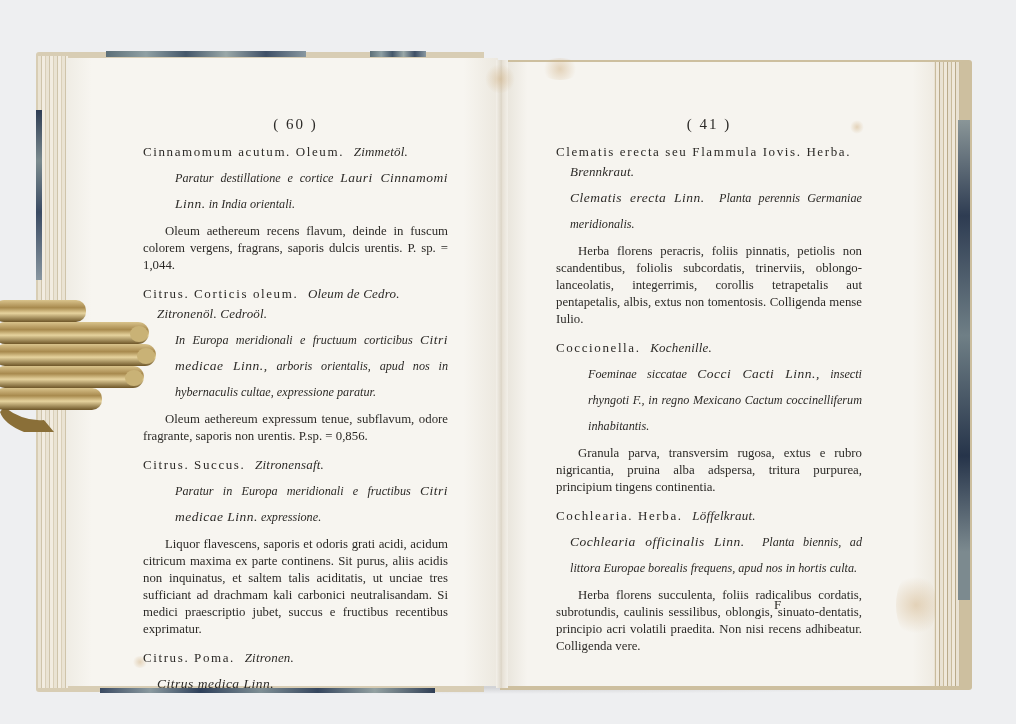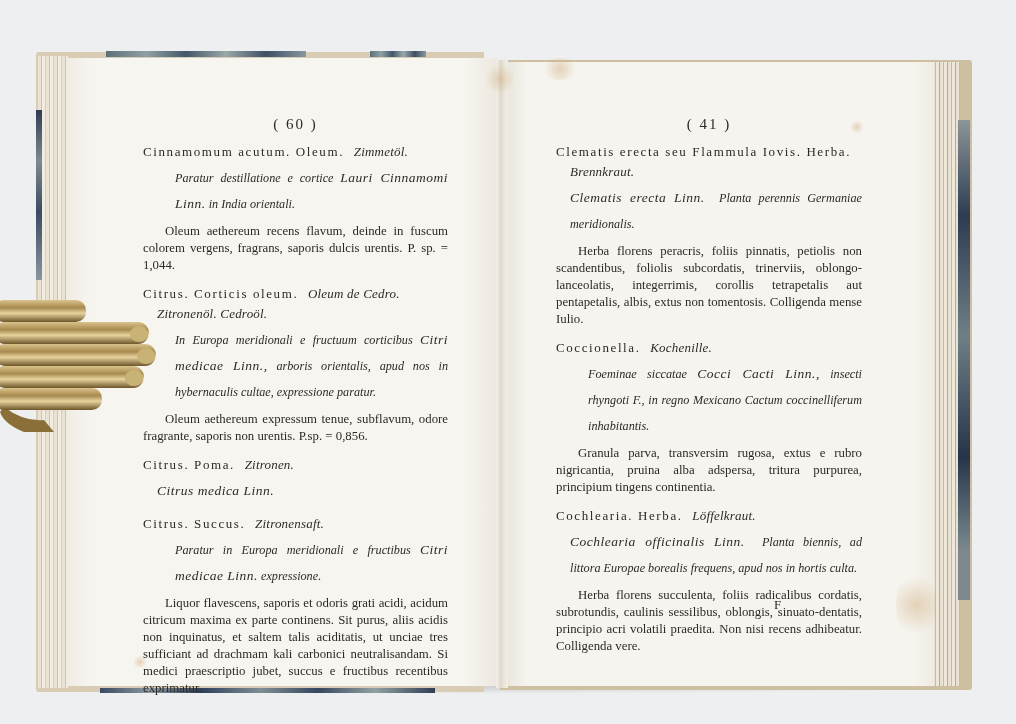--- a/index.html
+++ b/index.html
@@ -137,39 +137,39 @@
     <div class="src indent-deep">
       <span>In Europa meridionali e fructuum corticibus</span>
       <b>Citri medicae Linn.,</b>
       <span>arboris orientalis, apud nos in hybernaculis cultae, expressione paratur.</span>
     </div>
     <div class="desc nogap">Oleum aethereum expressum tenue, subflavum, odore fragrante, saporis non urentis. P.sp. = 0,856.</div>
   </div>
 
   <div class="entry">
     <div class="head">
-      <span>Citrus. Poma.</span>&nbsp;
-      <i>Zitronen.</i>
-    </div>
-    <div class="src indent-shallow" style="margin-bottom:10px;">
-      <b>Citrus medica Linn.</b>
-    </div>
-  </div>
-
-  <div class="entry">
-    <div class="head">
       <span>Citrus. Succus.</span>&nbsp;
       <i>Zitronensaft.</i>
     </div>
     <div class="src indent-deep">
       <span>Paratur in Europa meridionali e fructibus</span>
       <b>Citri medicae Linn.</b>
       <span>expressione.</span>
     </div>
     <div class="desc">Liquor flavescens, saporis et odoris grati acidi, acidum citricum maxima ex parte continens.  Sit purus, aliis acidis non inquinatus, et saltem talis aciditatis, ut unciae tres sufficiant ad drachmam kali carbonici neutralisandam.  Si medici praescriptio jubet, succus e fructibus recentibus exprimatur.</div>
+  </div>
+
+  <div class="entry">
+    <div class="head">
+      <span>Citrus. Poma.</span>&nbsp;
+      <i>Zitronen.</i>
+    </div>
+    <div class="src indent-shallow" style="margin-bottom:10px;">
+      <b>Citrus medica Linn.</b>
+    </div>
   </div>
 </div>
 
 <div class="text-col right-col">
   <div class="folio">( 41 )</div>
 
   <div class="entry">
     <div class="head">
       <span>Clematis erecta seu Flammula Iovis. Herba.</span>
       <i class="cont">Brennkraut.</i>

